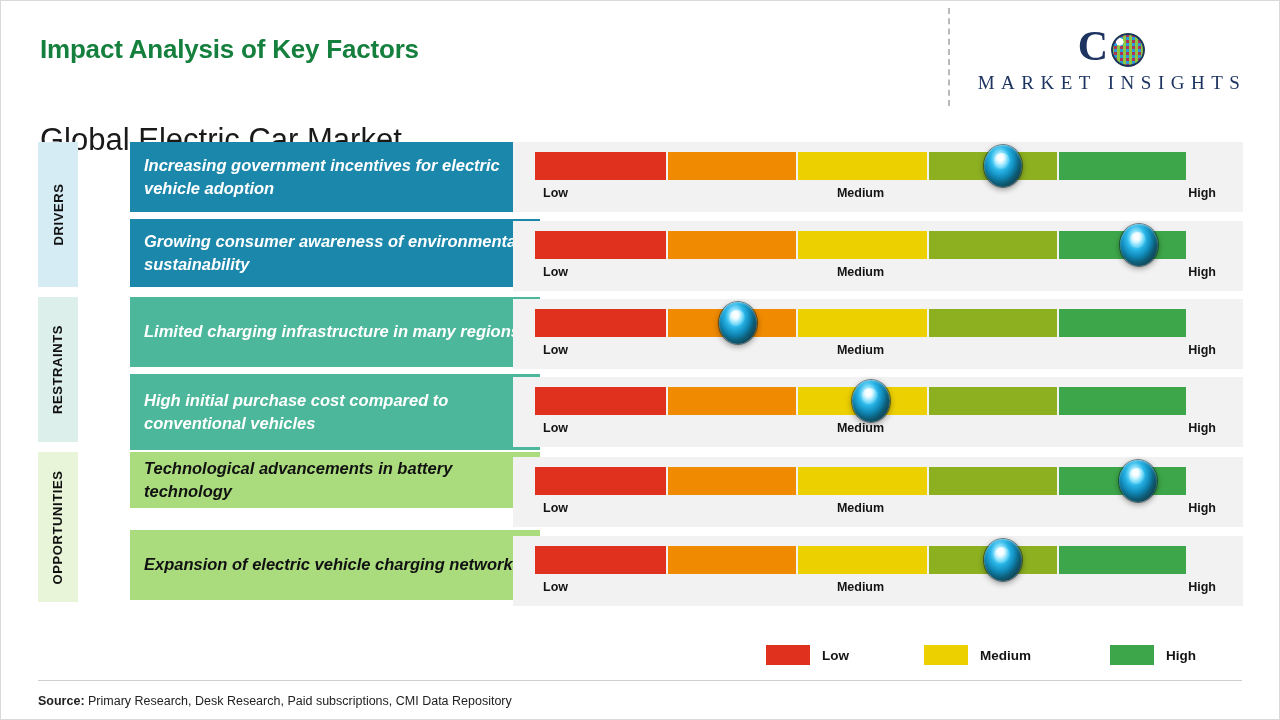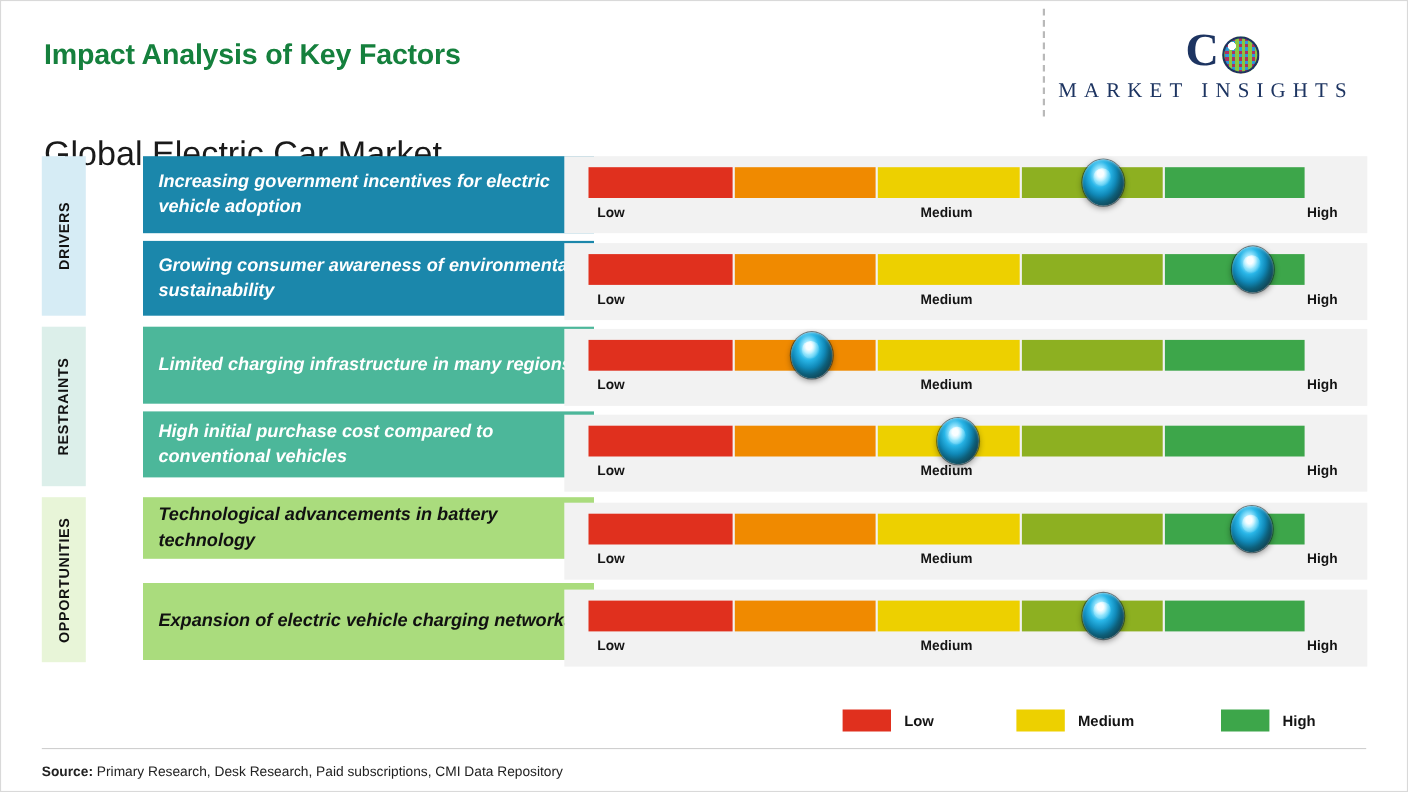--- a/index.html
+++ b/index.html
@@ -46,21 +46,21 @@
     display:inline-block;width:34px;height:34px;border-radius:50%;
     margin:0 1px;position:relative;top:4px;
     background:
       radial-gradient(circle at 26% 26%, #ffffff 0 10%, rgba(255,255,255,0) 11%),
       repeating-linear-gradient(90deg,#8dc63f 0 3px,transparent 3px 6px),
       repeating-linear-gradient(0deg,#b03060 0 3px,transparent 3px 6px),
       radial-gradient(circle at 50% 50%, #2d9cdb 0 55%, #1d3461 100%);
     box-shadow:inset 0 0 0 2px #1d3461;
   }
   .logo-sub{
-    position:absolute;left:0;top:50px;width:300px;text-align:left;
+    position:absolute;left:0;top:50px;width:300px;text-align:center;
     font-family:"Liberation Serif", serif;
     font-size:19px;font-weight:400;color:#1d3461;
     letter-spacing:6.5px;white-space:nowrap;
   }
 
   
   .matrix{position:absolute;left:38px;top:142px;}
 
   .cat-strip{
     position:absolute;width:40px;
@@ -170,21 +170,21 @@
 
   <div class="factor-box" style="top:0px;height:70px;background:#1b87ab;">
     <span style="color:#ffffff">Increasing government incentives for electric vehicle adoption</span>
   </div>
   <div class="factor-box" style="top:77px;height:68px;background:#1b87ab;">
     <span style="color:#ffffff">Growing consumer awareness of environmental sustainability</span>
   </div>
   <div class="factor-box" style="top:155px;height:70px;background:#4cb79a;">
     <span style="color:#ffffff">Limited charging infrastructure in many regions</span>
   </div>
-  <div class="factor-box" style="top:232px;height:60px;background:#4cb79a;">
+  <div class="factor-box" style="top:232px;height:76px;background:#4cb79a;">
     <span style="color:#ffffff">High initial purchase cost compared to conventional vehicles</span>
   </div>
   <div class="factor-box" style="top:310px;height:56px;background:#aadc7d;">
     <span style="color:#111111">Technological advancements in battery technology</span>
   </div>
   <div class="factor-box" style="top:388px;height:70px;background:#aadc7d;">
     <span style="color:#111111">Expansion of electric vehicle charging networks</span>
   </div>
 </div>
 

